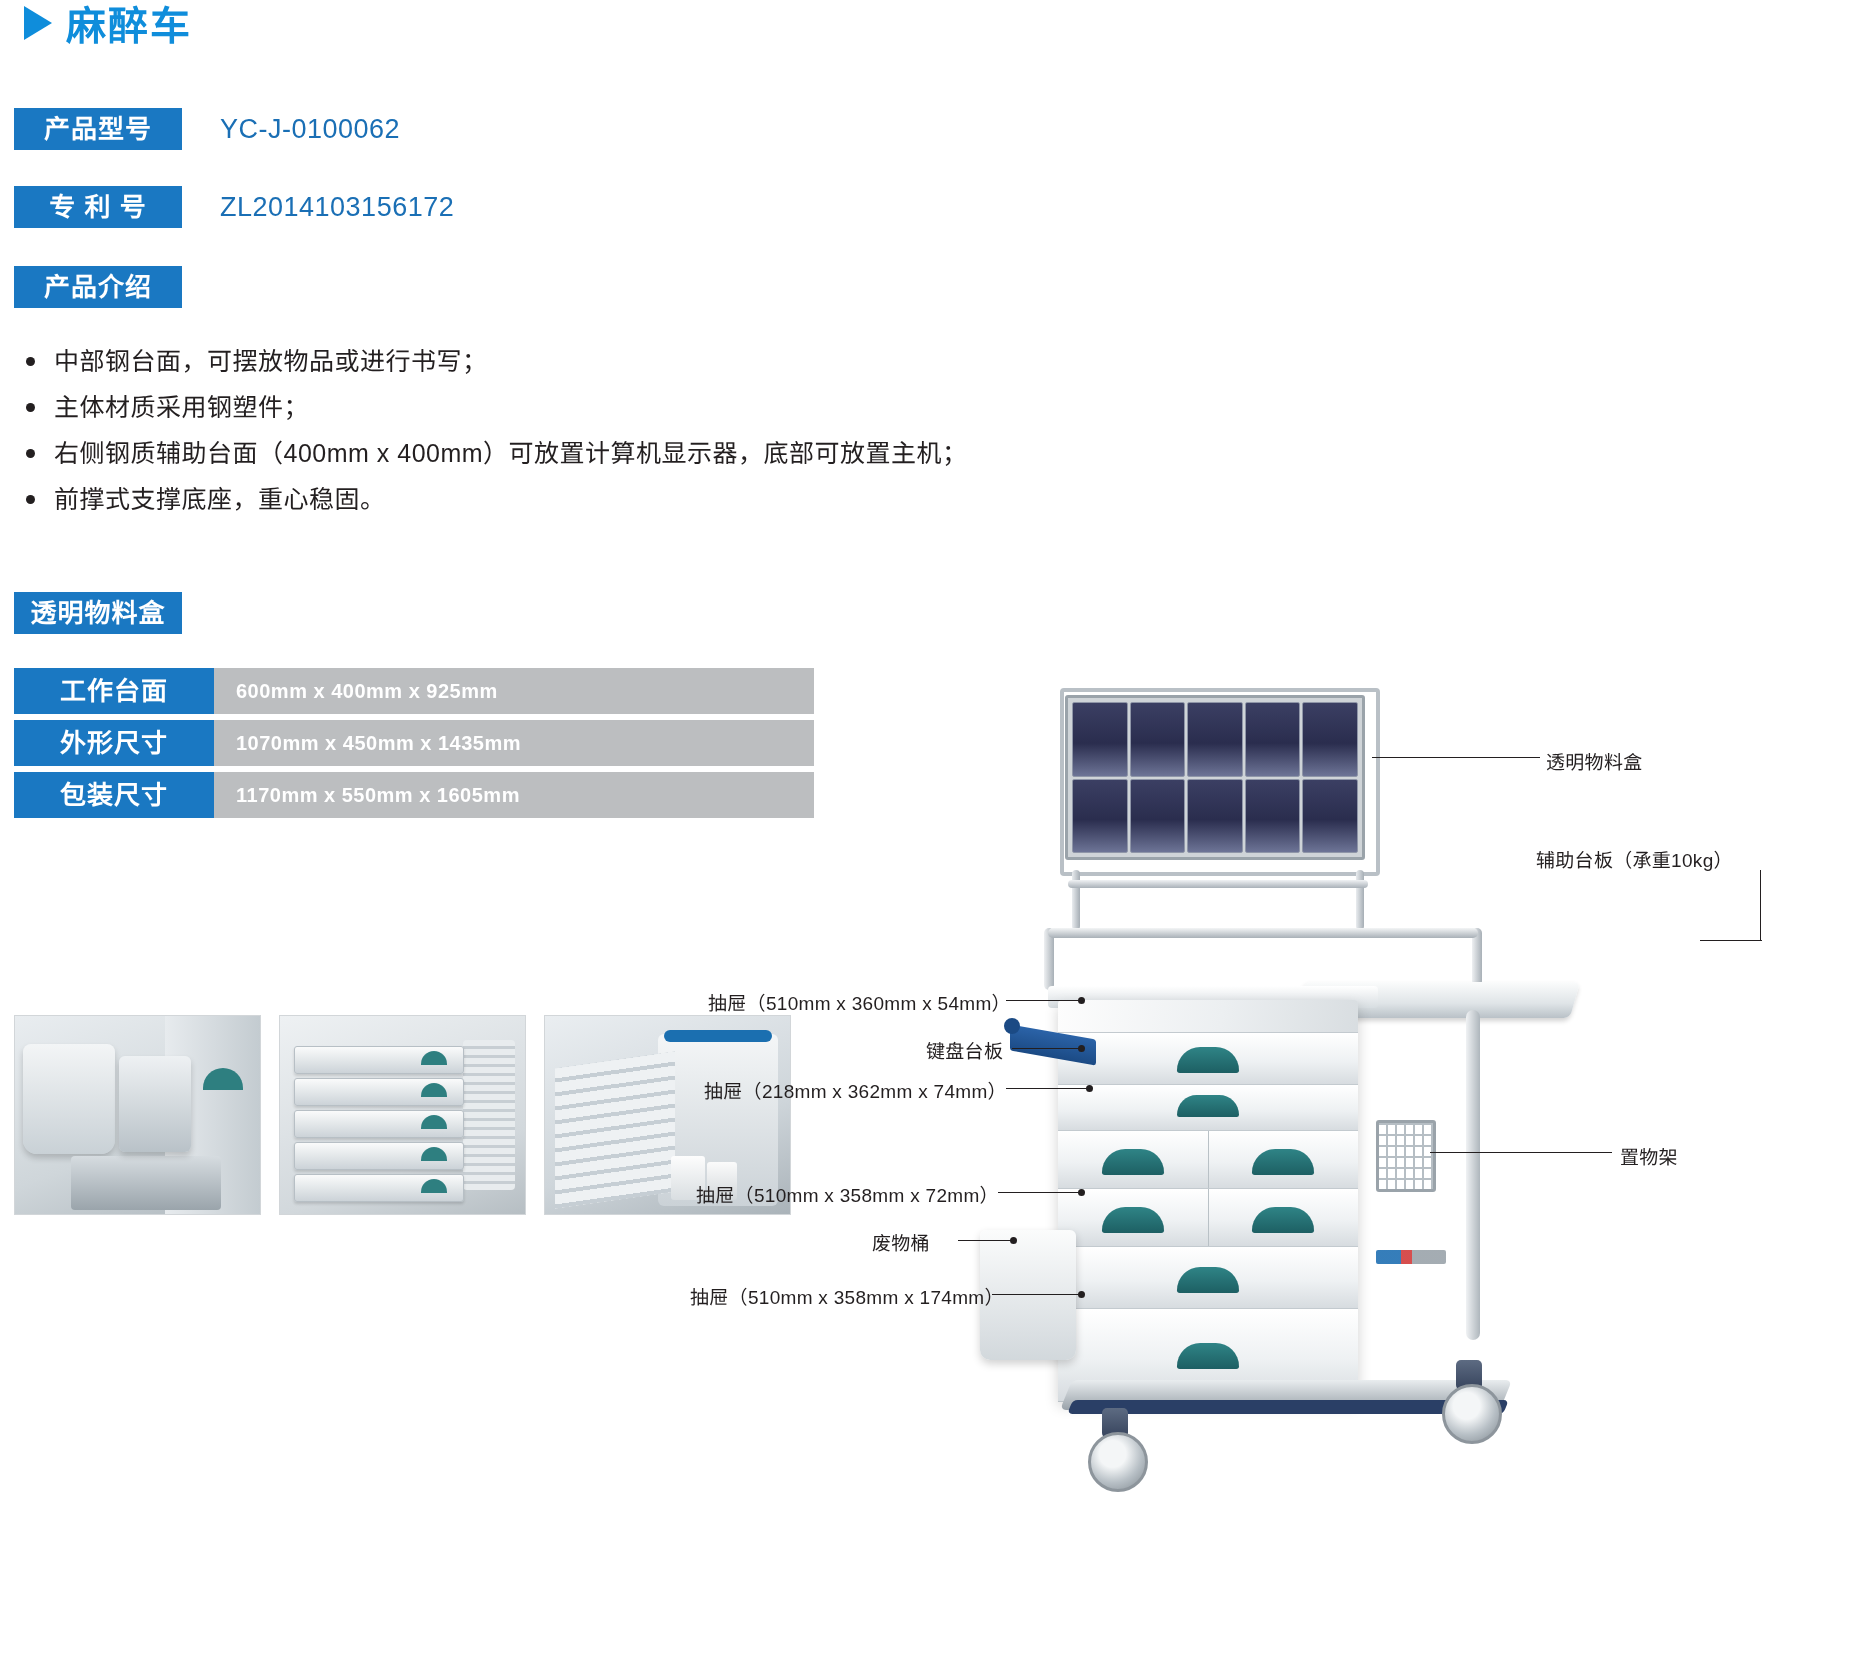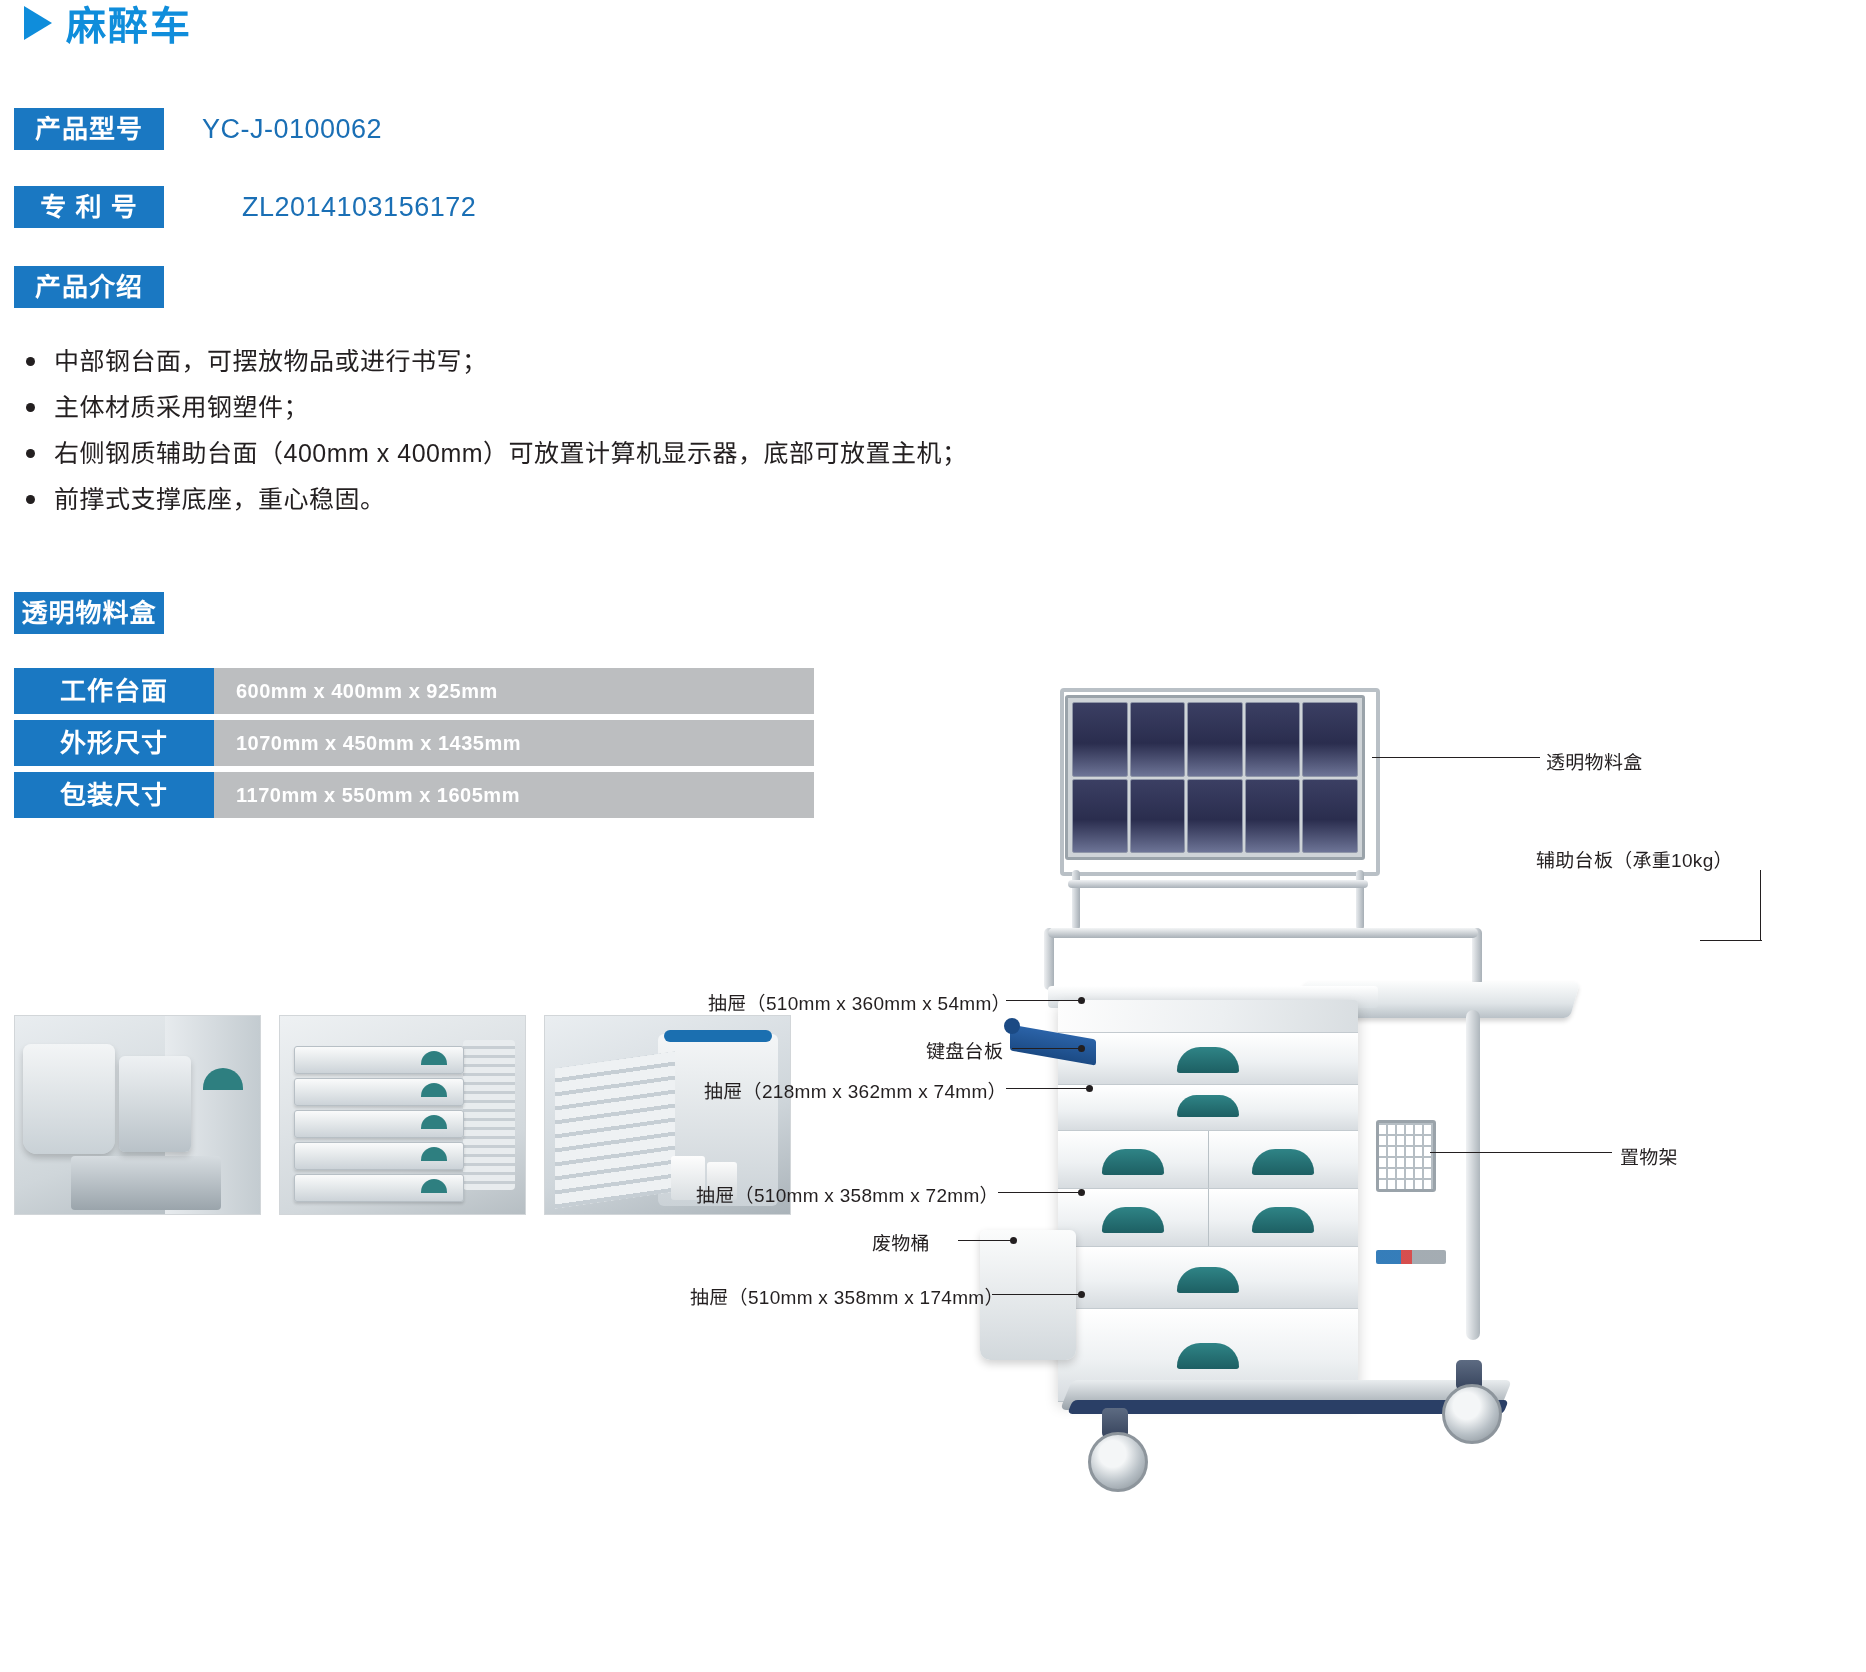--- a/index.html
+++ b/index.html
@@ -58,26 +58,26 @@
     align-items: center;
   }
   .field-value {
     color: #1a6fb5;
     font-size: 27px;
     margin-left: 38px;
     letter-spacing: 0.5px;
   }
 
   #model-row { left: 14px; top: 108px; }
-  #patent-row { left: 14px; top: 186px; gap: 40px; }
+  #patent-row { left: 14px; top: 186px; }
   #intro-head { left: 14px; top: 266px; }
   #spec-head  { left: 14px; top: 592px; }
 
   .tag-w {
-    width: 150px;
+    width: 168px;
   }
 
   
   .bullets {
     position: absolute;
     left: 14px;
     top: 338px;
     width: 1120px;
     margin: 0;
     padding: 0;

